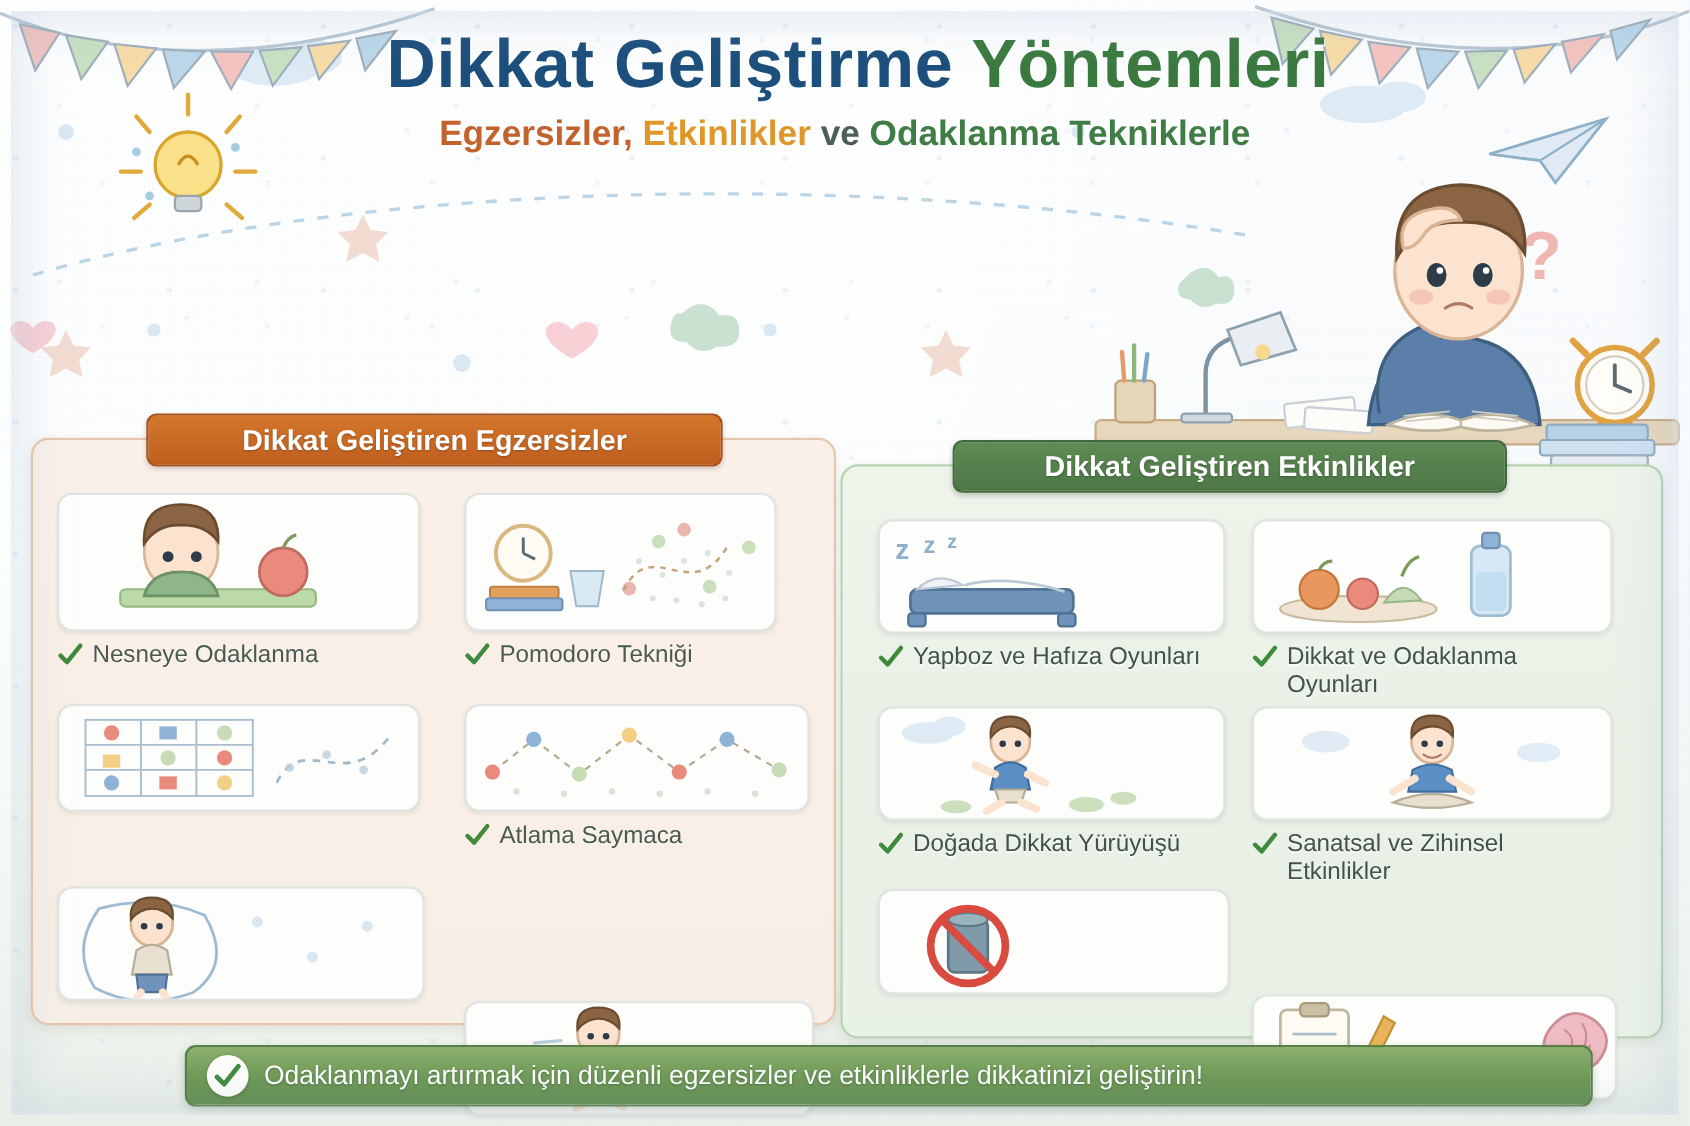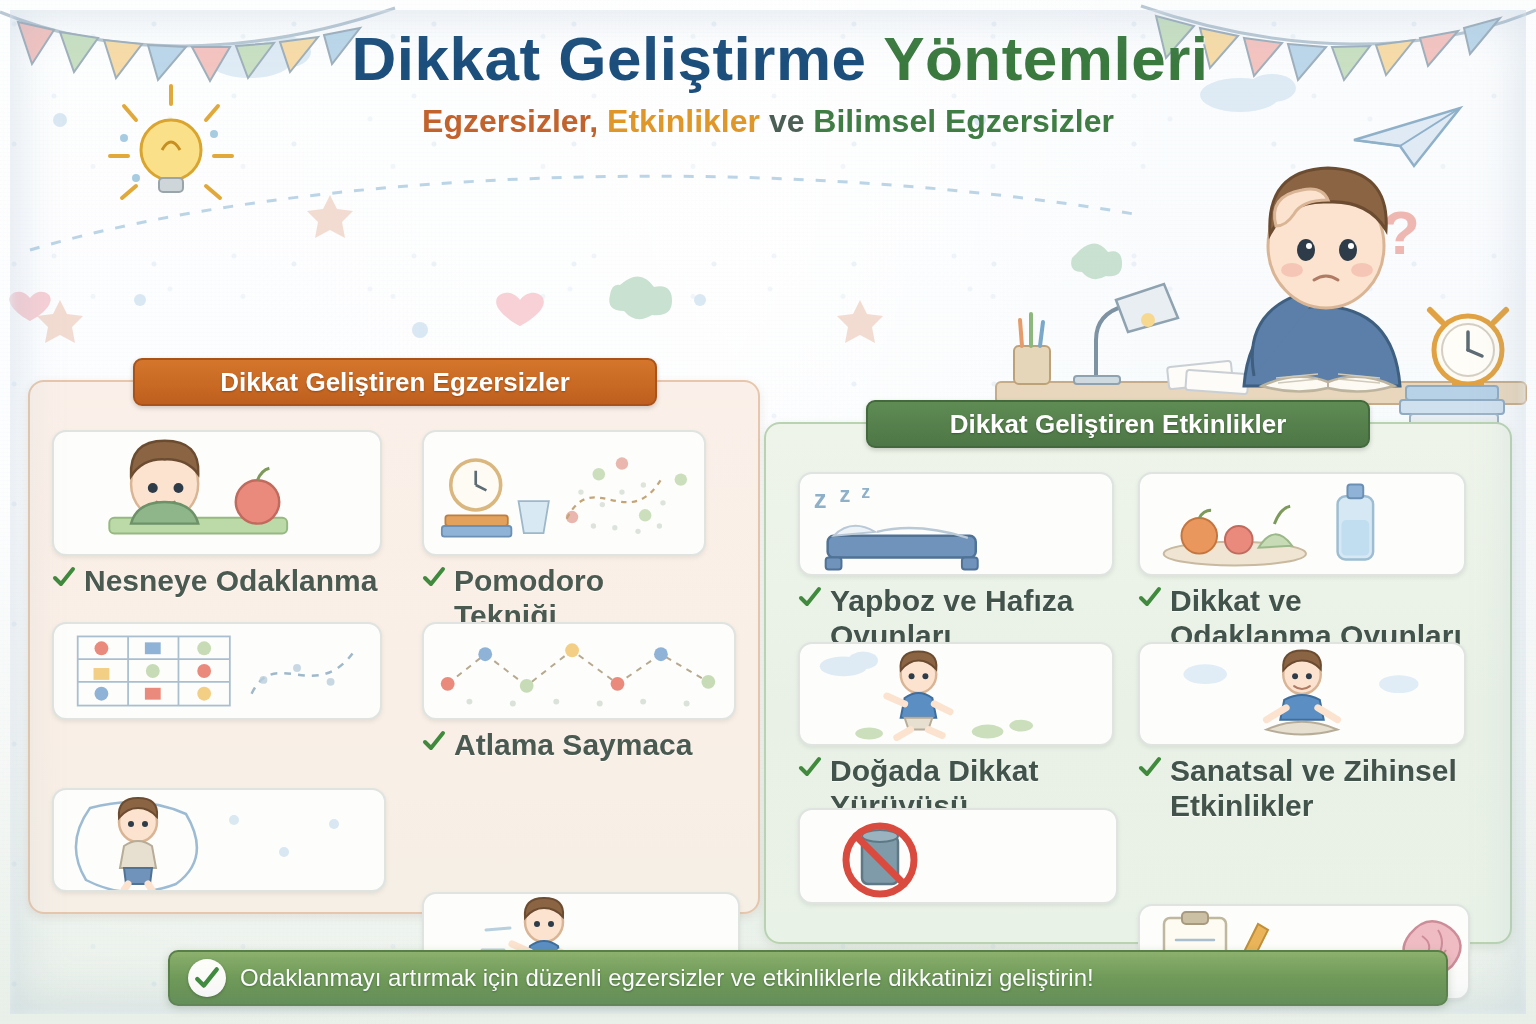--- a/index.html
+++ b/index.html
@@ -54,21 +54,21 @@
   #subtitle1{font-size:32px;font-weight:bold;margin-top:10px;line-height:1.25;}
   #subtitle1 .s-or{color:#c2622c;}
   #subtitle1 .s-y{color:#e0972a;}
   #subtitle1 .s-g{color:#3f7d44;}
   #subtitle1 .s-d{color:#4c5f56;}
   #subtitle2{font-size:31px;font-weight:bold;color:#3f7d44;margin-top:4px;}
 
   
   .panel{position:absolute;border-radius:16px;}
   #panel-ex{
-    left:28px;top:380px;width:728px;height:530px;
+    left:28px;top:398px;width:728px;height:530px;
     background:linear-gradient(180deg,#fbf0e9 0%,#faefe6 55%,#f6efe6 100%);
     border:2px solid #e6c7ad;
     box-shadow:0 3px 10px rgba(120,90,60,.12);
   }
   #panel-ac{
     left:764px;top:422px;width:744px;height:518px;
     background:linear-gradient(180deg,#eef4ea 0%,#e9f1e6 55%,#e9f2e7 100%);
     border:2px solid #b9d3b2;
     box-shadow:0 3px 10px rgba(80,110,70,.12);
   }
@@ -82,21 +82,21 @@
   #title-ex{left:103px;width:520px;background:linear-gradient(180deg,#d4762b,#bf5f1f);border:2px solid #a9531b;}
   #title-ac{left:100px;width:500px;background:linear-gradient(180deg,#5f8b54,#4d7746);border:2px solid #426a3d;}
   .cell{position:absolute;}
   .thumb{
     background:#fdfdfb;border:2px solid #dfe4e0;border-radius:14px;
     box-shadow:0 2px 4px rgba(90,110,100,.12);
     position:relative;overflow:hidden;
   }
   .label{
     display:flex;align-items:flex-start;gap:8px;margin-top:8px;
-    font-size:30px;font-weight:bold;color:#4a5a50;line-height:1.15;
+    font-size:22px;font-weight:normal;color:#4a5a50;line-height:1.15;
     text-shadow:0 1px 0 rgba(255,255,255,.8);
   }
   .panel-ac .label{color:#41534a;}
   .check{flex:0 0 auto;width:24px;height:24px;margin-top:1px;}
   .check svg{display:block;}
 
   
   #footer{
     position:absolute;left:168px;top:950px;width:1258px;height:52px;
     background:linear-gradient(180deg,#8cb06e 0%,#6f9a57 50%,#5f8b4c 100%);
@@ -295,21 +295,21 @@
   </svg>
 
   <div id="header">
     <div id="title">
       <span class="t1">Dikkat Geliştirme </span><span class="t2">Yöntemleri</span>
     </div>
     <div id="subtitle1">
       <span class="s-or">Egzersizler,</span>
       <span class="s-y">Etkinlikler</span>
       <span class="s-d">ve</span>
-      <span class="s-g">Bilimsel Egzersizler</span>
+      <span class="s-g">Odaklanma Tekniklerle</span>
     </div>
   </div>
 
   <div class="panel" id="panel-ex">
     <div class="panel-title" id="title-ex">Dikkat Geliştiren Egzersizler</div>
 
     <div class="cell" style="left:22px;top:48px;width:330px;">
       <div class="thumb" style="height:122px;">
         <svg viewBox="0 0 330 122" style="width:100%;height:100%;">
           <rect x="56" y="86" width="180" height="16" rx="5" fill="#bcd9a8" stroke="#95ba80" stroke-width="2"></rect>

